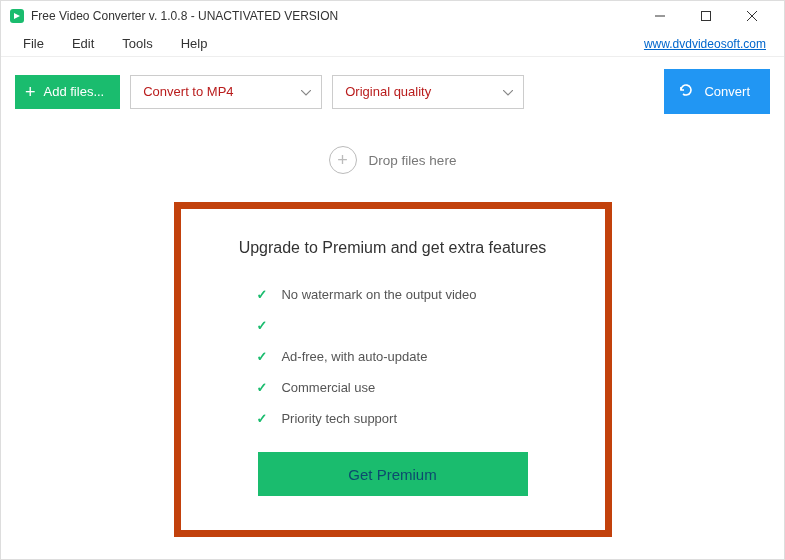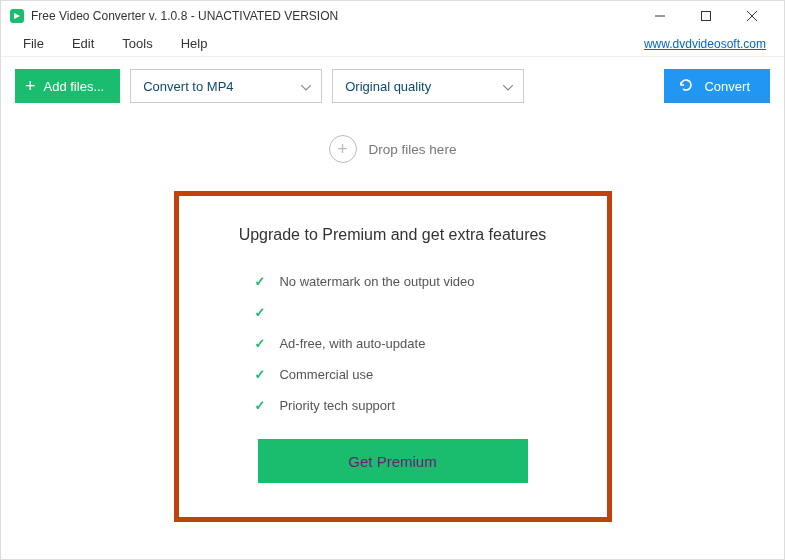--- a/index.html
+++ b/index.html
@@ -12,38 +12,38 @@
     .window-btn { width: 46px; height: 30px; display: flex; align-items: center; justify-content: center; cursor: default; }
     
     .menubar { display: flex; align-items: center; height: 26px; padding: 0 8px; border-bottom: 1px solid #eee; }
     .menu-item { padding: 4px 14px; font-size: 13px; color: #333; cursor: default; }
     .menu-spacer { flex: 1; }
     .menu-link { color: #0066cc; text-decoration: underline; font-size: 12px; padding-right: 10px; cursor: pointer; }
     
     .toolbar { display: flex; align-items: center; gap: 10px; padding: 12px 14px 14px 14px; }
     .btn-add { background: #1abc6e; color: #fff; border: none; height: 34px; padding: 0 16px 0 10px; display: flex; align-items: center; gap: 8px; font-size: 13px; cursor: pointer; }
     .plus-icon { font-size: 18px; font-weight: 300; line-height: 1; }
-    .dropdown { height: 34px; border: 1px solid #ccc; background: #fff; display: flex; align-items: center; padding: 0 10px 0 12px; font-size: 13px; color: #0c4a6e; position: relative; cursor: default; }
+    .dropdown { height: 34px; border: 1px solid #ccc; background: #fff; display: flex; align-items: center; padding: 0 10px 0 12px; font-size: 13px; color: #b91c1c; position: relative; cursor: default; }
     .dropdown-format { width: 192px; }
     .dropdown-quality { width: 192px; }
     .chevron { margin-left: auto; color: #888; }
     .merge { display: flex; align-items: center; gap: 6px; font-size: 12.5px; color: #333; }
     .merge input[type="checkbox"] { width: 15px; height: 15px; border: 1px solid #888; appearance: none; cursor: pointer; background: #fff; }
-    .btn-convert { background: #2196f3; color: #fff; border: none; height: 34px; padding: 0 20px 0 14px; display: flex; align-items: center; gap: 10px; font-size: 13px; cursor: pointer; margin-left: auto; }
+    .btn-convert { background: #2196f3; color: #fff; border: none; height: 45px; padding: 0 20px 0 14px; display: flex; align-items: center; gap: 10px; font-size: 13px; cursor: pointer; margin-left: auto; }
     
     .content { padding: 18px 0 0 0; display: flex; flex-direction: column; align-items: center; }
     .drop-hint { display: flex; align-items: center; gap: 12px; color: #777; font-size: 13.5px; margin-bottom: 28px; }
     .drop-circle { width: 28px; height: 28px; border: 1.5px solid #bbb; border-radius: 50%; display: flex; align-items: center; justify-content: center; color: #bbb; font-size: 18px; font-weight: 300; }
     
-    .upgrade-box { width: 438px; border: 5px solid #c2410c; padding: 30px 40px 34px 40px; }
+    .upgrade-box { width: 438px; border: 7px solid #c2410c; padding: 30px 40px 34px 40px; }
     .upgrade-title { font-size: 16px; color: #333; text-align: center; margin-bottom: 30px; font-weight: 400; }
     .feature-list { margin-left: 36px; }
     .feature-item { display: flex; align-items: center; gap: 14px; margin-bottom: 16px; font-size: 13px; color: #555; }
     .check { color: #1abc6e; font-weight: bold; }
-    .btn-premium { background: #1abc6e; color: #701a75; border: none; width: 270px; height: 44px; font-size: 15px; cursor: pointer; display: block; margin: 26px auto 0 auto; }
+    .btn-premium { background: #1abc6e; color: #0c4a6e; border: none; width: 270px; height: 44px; font-size: 15px; cursor: pointer; display: block; margin: 26px auto 0 auto; }
   </style>
 </head>
 <body>
 
 <div class="titlebar">
   <span class="titlebar-icon">
     <svg width="16" height="16" viewBox="0 0 16 16">
         <rect x="1" y="1" width="14" height="14" rx="3" fill="#1abc6e"></rect>
         <path d="M5 5 L11 8 L5 11 Z" fill="#fff"></path>
       </svg>

